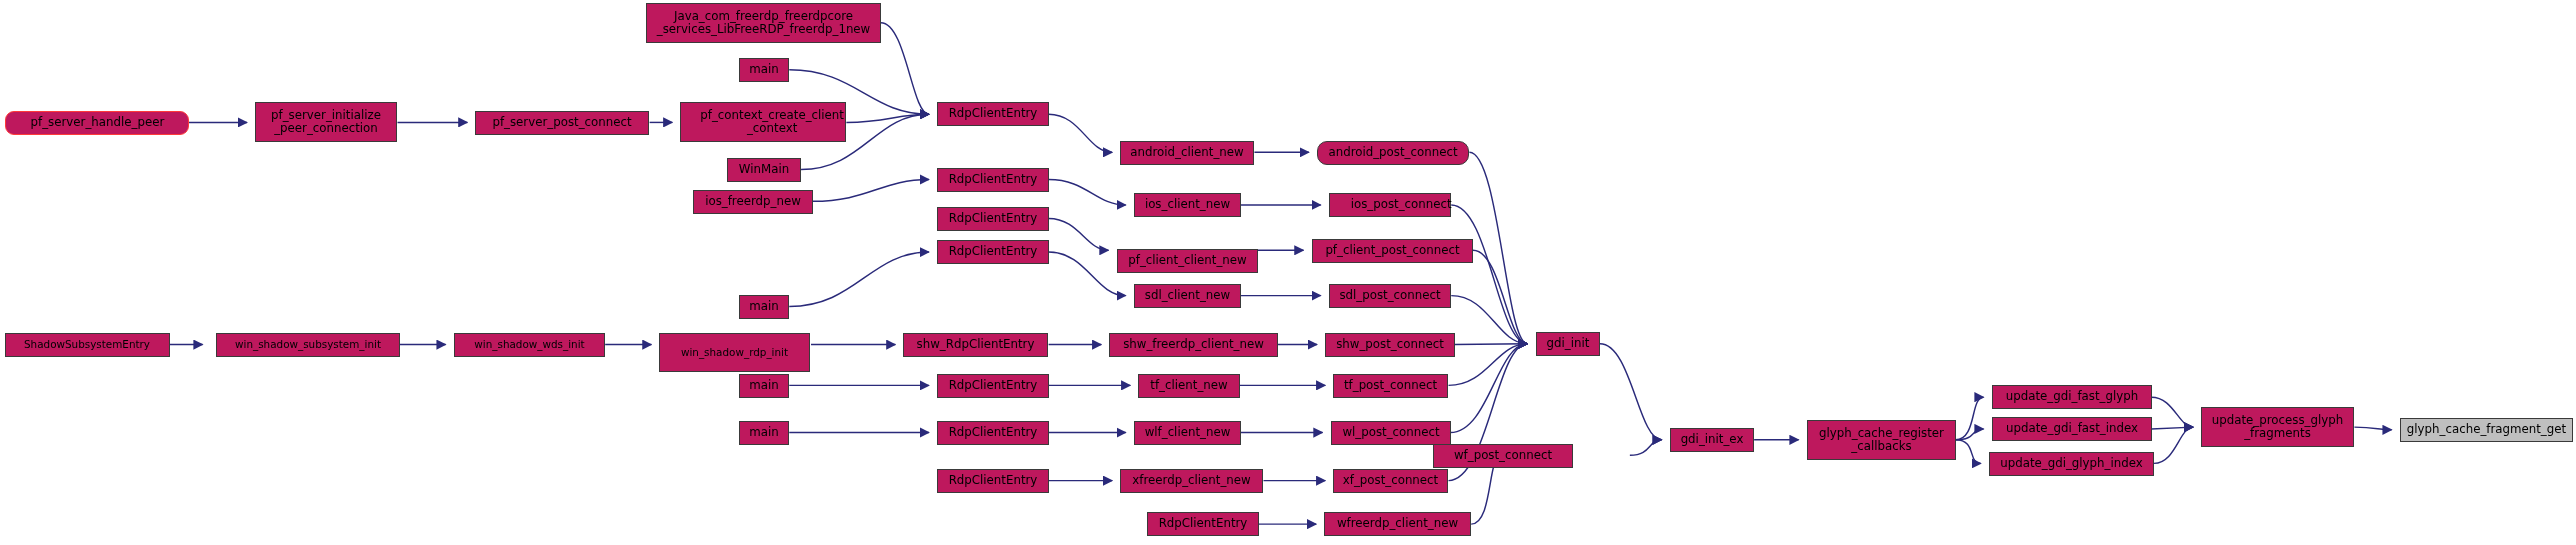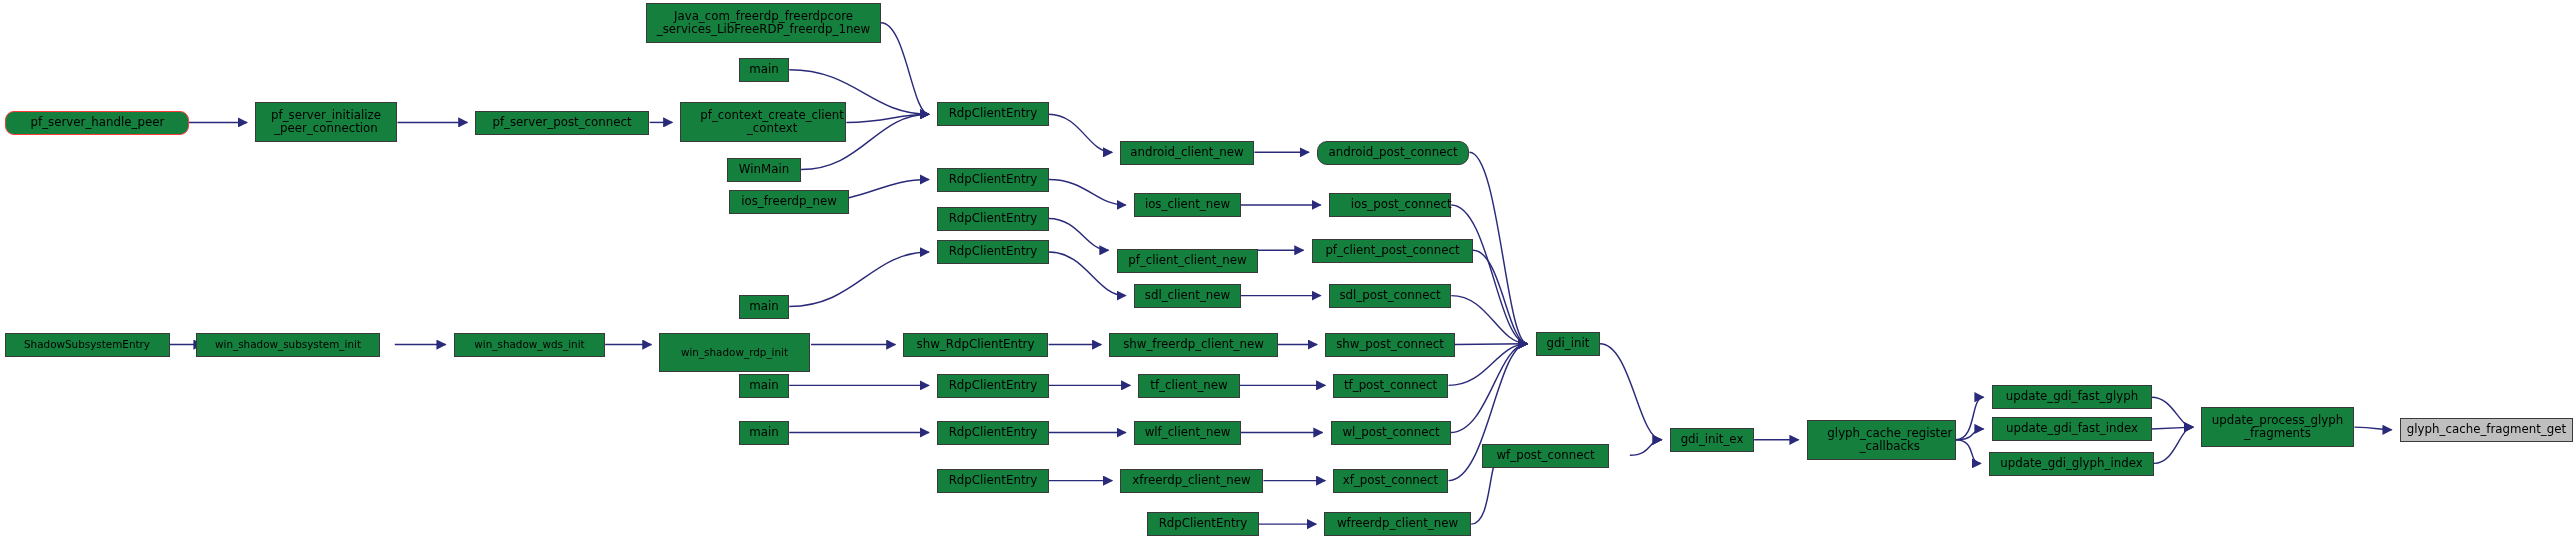--- a/index.html
+++ b/index.html
@@ -10,21 +10,21 @@
     height:545px;
     background:#ffffff;
     font-family:"DejaVu Sans","Liberation Sans",sans-serif;
     overflow:hidden;
   }
   #edges{position:absolute;left:0;top:0;width:2576px;height:545px;pointer-events:none;}
   .node{
     position:absolute;
     box-sizing:border-box;
     border:0.9px solid #404040;
-    background:#15803d;
+    background:#be185d;
     color:#000000;
     display:flex;
     align-items:center;
     justify-content:center;
     text-align:center;
     line-height:1.08;
     letter-spacing:0;
     white-space:pre-line;
     font-size:11.8px;
     padding:0 2.7px;
@@ -102,26 +102,26 @@
       <div class="node root" style="left: 5.4px; top: 111px; width: 184px; height: 23.6px; border-radius: 9px;"><span>pf_server_handle_peer</span></div>
       <div class="node thick" style="left: 255px; top: 102px; width: 142px; height: 40px;"><span>pf_server_initialize
 _peer_connection</span></div>
       <div class="node thick" style="left: 475px; top: 111px; width: 174px; height: 23.6px; text-align: right;"><span>pf_server_post_connect</span></div>
       <div class="node thick" style="left: 646px; top: 2.7px; width: 235px; height: 40px;"><span>Java_com_freerdp_freerdpcore
 _services_LibFreeRDP_freerdp_1new</span></div>
       <div class="node thick" style="left: 739px; top: 58px; width: 50px; height: 23.6px;"><span>main</span></div>
       <div class="node thick" style="left: 680px; top: 102px; width: 166px; height: 40px; padding-left: 21px;"><span>pf_context_create_client
 _context</span></div>
       <div class="node thick" style="left: 727px; top: 158px; width: 74px; height: 23.6px;"><span>WinMain</span></div>
-      <div class="node thick" style="left: 729px; top: 190px; width: 120px; height: 23.6px;"><span>ios_freerdp_new</span></div>
+      <div class="node thick" style="left: 693px; top: 190px; width: 120px; height: 23.6px;"><span>ios_freerdp_new</span></div>
       <div class="node thick" style="left: 739px; top: 295px; width: 50px; height: 23.6px;"><span>main</span></div>
       <div class="node thick" style="left: 739px; top: 374px; width: 50px; height: 23.6px;"><span>main</span></div>
       <div class="node thick" style="left: 739px; top: 421px; width: 50px; height: 23.6px;"><span>main</span></div>
       <div class="node thick small" style="left: 4.5px; top: 333px; width: 165px; height: 23.6px; align-items: center;"><span>ShadowSubsystemEntry</span></div>
-      <div class="node thick small" style="left: 196px; top: 333px; width: 184px; height: 23.6px;"><span>win_shadow_subsystem_init</span></div>
+      <div class="node thick small" style="left: 216px; top: 333px; width: 184px; height: 23.6px;"><span>win_shadow_subsystem_init</span></div>
       <div class="node thick small" style="left: 454px; top: 333px; width: 151px; height: 23.6px;"><span>win_shadow_wds_init</span></div>
       <div class="node thick small" style="left: 659px; top: 333px; width: 151px; height: 39px;"><span>win_shadow_rdp_init</span></div>
       <div class="node thick" style="left: 937px; top: 102px; width: 112px; height: 23.6px;"><span>RdpClientEntry</span></div>
       <div class="node thick" style="left: 937px; top: 168px; width: 112px; height: 23.6px;"><span>RdpClientEntry</span></div>
       <div class="node thick" style="left: 937px; top: 207px; width: 112px; height: 23.6px;"><span>RdpClientEntry</span></div>
       <div class="node thick" style="left: 937px; top: 240px; width: 112px; height: 23.6px;"><span>RdpClientEntry</span></div>
       <div class="node thick" style="left: 903px; top: 333px; width: 145px; height: 23.6px;"><span>shw_RdpClientEntry</span></div>
       <div class="node thick" style="left: 937px; top: 374px; width: 112px; height: 23.6px;"><span>RdpClientEntry</span></div>
       <div class="node thick" style="left: 937px; top: 421px; width: 112px; height: 23.6px;"><span>RdpClientEntry</span></div>
       <div class="node thick" style="left: 937px; top: 469px; width: 112px; height: 23.6px;"><span>RdpClientEntry</span></div>
@@ -137,23 +137,23 @@
       <div class="node thick" style="left: 1324px; top: 512px; width: 147px; height: 23.6px;"><span>wfreerdp_client_new</span></div>
       <div class="node thick" style="left: 1317px; top: 141px; width: 152px; height: 23.6px; border-radius: 10px;"><span>android_post_connect</span></div>
       <div class="node thick" style="left: 1329px; top: 193px; width: 122px; height: 23.6px; padding-left: 25px;"><span>ios_post_connect</span></div>
       <div class="node thick" style="left: 1312px; top: 239px; width: 161px; height: 23.6px;"><span>pf_client_post_connect</span></div>
       <div class="node thick" style="left: 1329px; top: 284px; width: 122px; height: 23.6px;"><span>sdl_post_connect</span></div>
       <div class="node thick" style="left: 1325px; top: 333px; width: 130px; height: 23.6px;"><span>shw_post_connect</span></div>
       <div class="node thick" style="left: 1333px; top: 374px; width: 115px; height: 23.6px;"><span>tf_post_connect</span></div>
       <div class="node thick" style="left: 1331px; top: 421px; width: 120px; height: 23.6px;"><span>wl_post_connect</span></div>
       <div class="node thick" style="left: 1333px; top: 469px; width: 115px; height: 23.6px;"><span>xf_post_connect</span></div>
       <div class="node thick" style="left: 1536px; top: 332px; width: 64px; height: 23.6px;"><span>gdi_init</span></div>
-      <div class="node thick" style="left: 1482px; top: 444px; width: 127px; height: 23.6px;"><span>wf_post_connect</span></div>
+      <div class="node thick" style="left: 1433px; top: 444px; width: 140px; height: 23.6px;"><span>wf_post_connect</span></div>
       <div class="node thick" style="left: 1670px; top: 428px; width: 84px; height: 23.6px;"><span>gdi_init_ex</span></div>
-      <div class="node thick" style="left: 1807px; top: 420px; width: 149px; height: 40px; justify-content: flex-end;"><span>glyph_cache_register
+      <div class="node thick" style="left: 1807px; top: 420px; width: 149px; height: 40px;"><span>glyph_cache_register
 _callbacks</span></div>
       <div class="node thick" style="left: 1992px; top: 385px; width: 160px; height: 23.6px;"><span>update_gdi_fast_glyph</span></div>
       <div class="node thick" style="left: 1992px; top: 417px; width: 160px; height: 23.6px;"><span>update_gdi_fast_index</span></div>
       <div class="node thick" style="left: 1989px; top: 452px; width: 165px; height: 23.6px;"><span>update_gdi_glyph_index</span></div>
       <div class="node thick" style="left: 2201px; top: 407px; width: 153px; height: 40px;"><span>update_process_glyph
 _fragments</span></div>
       <div class="node current" style="left: 2400px; top: 418px; width: 173px; height: 23.6px;"><span>glyph_cache_fragment_get</span></div>
     </div>
 </div>
 

